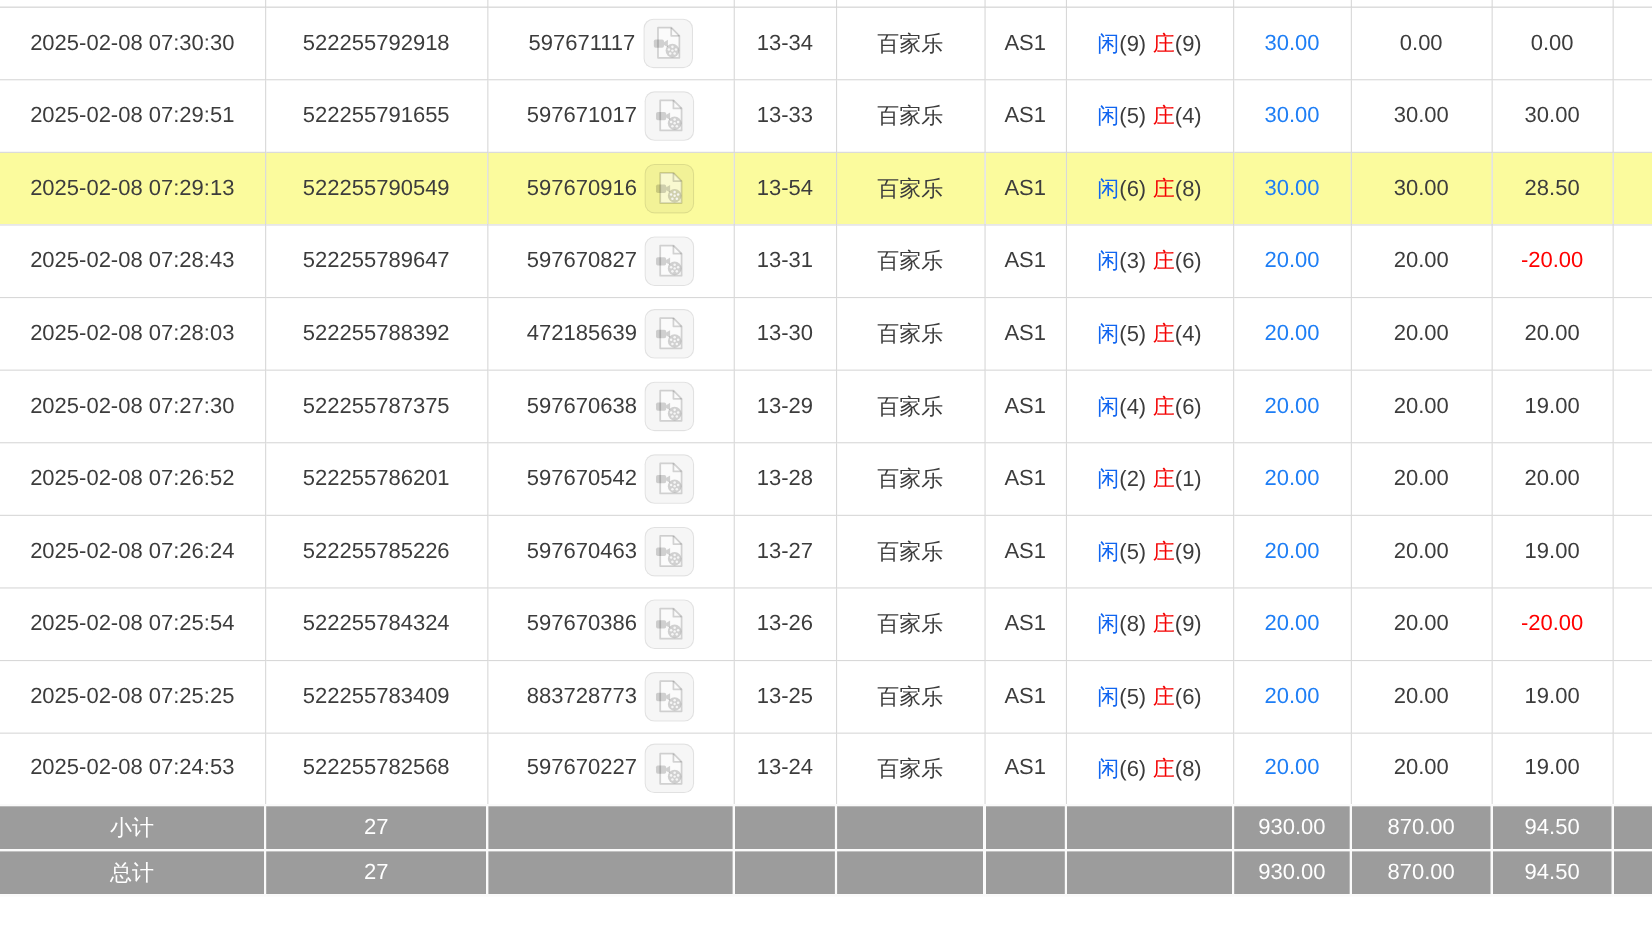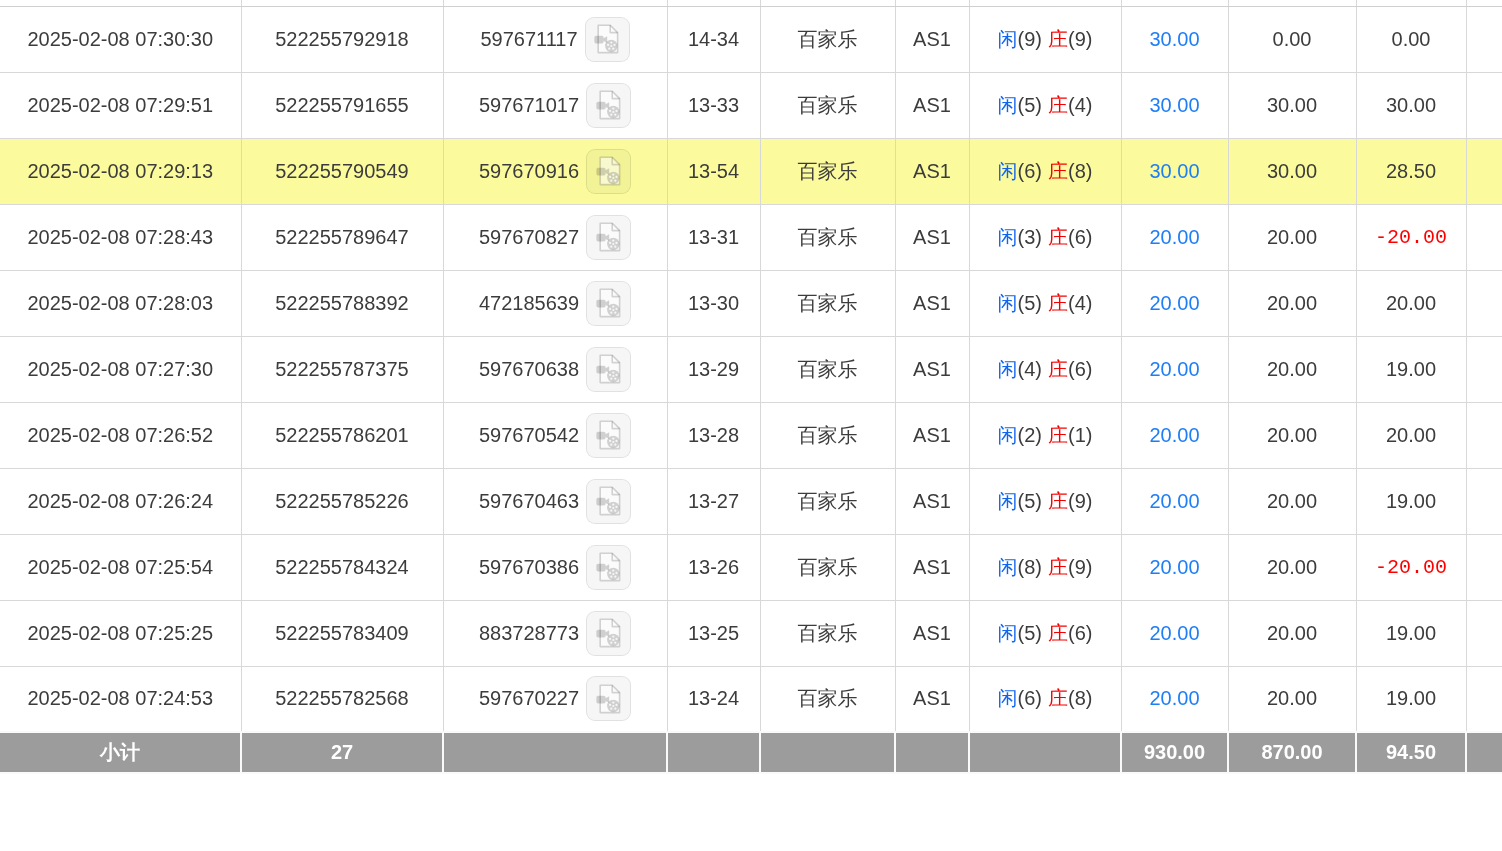--- a/index.html
+++ b/index.html
@@ -57,27 +57,27 @@
     padding: 0; cursor: pointer;
   }
   .video-btn svg { display: block; }
   
   .p-label { color: var(--player-blue); }
   .b-label { color: var(--banker-red); }
   .result-gap { display: inline-block; width: 6px; }
   
   .bet-link { color: var(--bet-link-blue); text-decoration: none; cursor: pointer; }
   
-  td.neg { color: var(--negative-red); font-family: Liberation Mono, monospace; }
+  td.neg { color: var(--negative-red); }
   
   tr.summary-row td {
     height: 41px;
     background: var(--summary-bg);
     color: var(--summary-text);
-    font-weight: bold;
+    font-weight: normal;
     border: 2px solid var(--summary-border);
   }
   tr.summary-row td:first-child { border-left: none; }
   tr.summary-row td:last-child { border-right: none; }
 </style>
 </head>
 <body>
 
 <table class="records">
   <colgroup>
@@ -123,21 +123,21 @@
             <circle cx="19.3" cy="23" r="1.1" fill="rgba(255,255,255,0.8)"></circle>
             <circle cx="19.3" cy="19.6" r="1.15" fill="rgba(255,255,255,0.8)"></circle>
             <circle cx="16.1" cy="21.9" r="1.15" fill="rgba(255,255,255,0.8)"></circle>
             <circle cx="17.3" cy="25.7" r="1.15" fill="rgba(255,255,255,0.8)"></circle>
             <circle cx="21.3" cy="25.7" r="1.15" fill="rgba(255,255,255,0.8)"></circle>
             <circle cx="22.5" cy="21.9" r="1.15" fill="rgba(255,255,255,0.8)"></circle>
           </svg>
         </button>
       </span>
     </td>
-    <td>14-34</td>
+    <td>13-34</td>
     <td>百家乐</td>
     <td>AS1</td>
     <td>
       <span><span class="p-label">闲</span><span>(9)</span></span><span class="result-gap"></span><span><span class="b-label">庄</span><span>(9)</span></span>
     </td>
     <td><a class="bet-link">30.00</a></td>
     <td>0.00</td>
     <td>0.00</td>
     <td></td>
   </tr>
@@ -476,20 +476,33 @@
     <td>
       <span><span class="p-label">闲</span><span>(6)</span></span><span class="result-gap"></span><span><span class="b-label">庄</span><span>(8)</span></span>
     </td>
     <td><a class="bet-link">20.00</a></td>
     <td>20.00</td>
     <td>19.00</td>
     <td></td>
   </tr>
       <tr class="summary-row" id="subtotal-row">
       <td>小计</td>
+      <td>27</td>
+      <td></td>
+      <td></td>
+      <td></td>
+      <td></td>
+      <td></td>
+      <td>930.00</td>
+      <td>870.00</td>
+      <td>94.50</td>
+      <td></td>
+    </tr>
+    <tr class="summary-row">
+      <td>总计</td>
       <td>27</td>
       <td></td>
       <td></td>
       <td></td>
       <td></td>
       <td></td>
       <td>930.00</td>
       <td>870.00</td>
       <td>94.50</td>
       <td></td>

